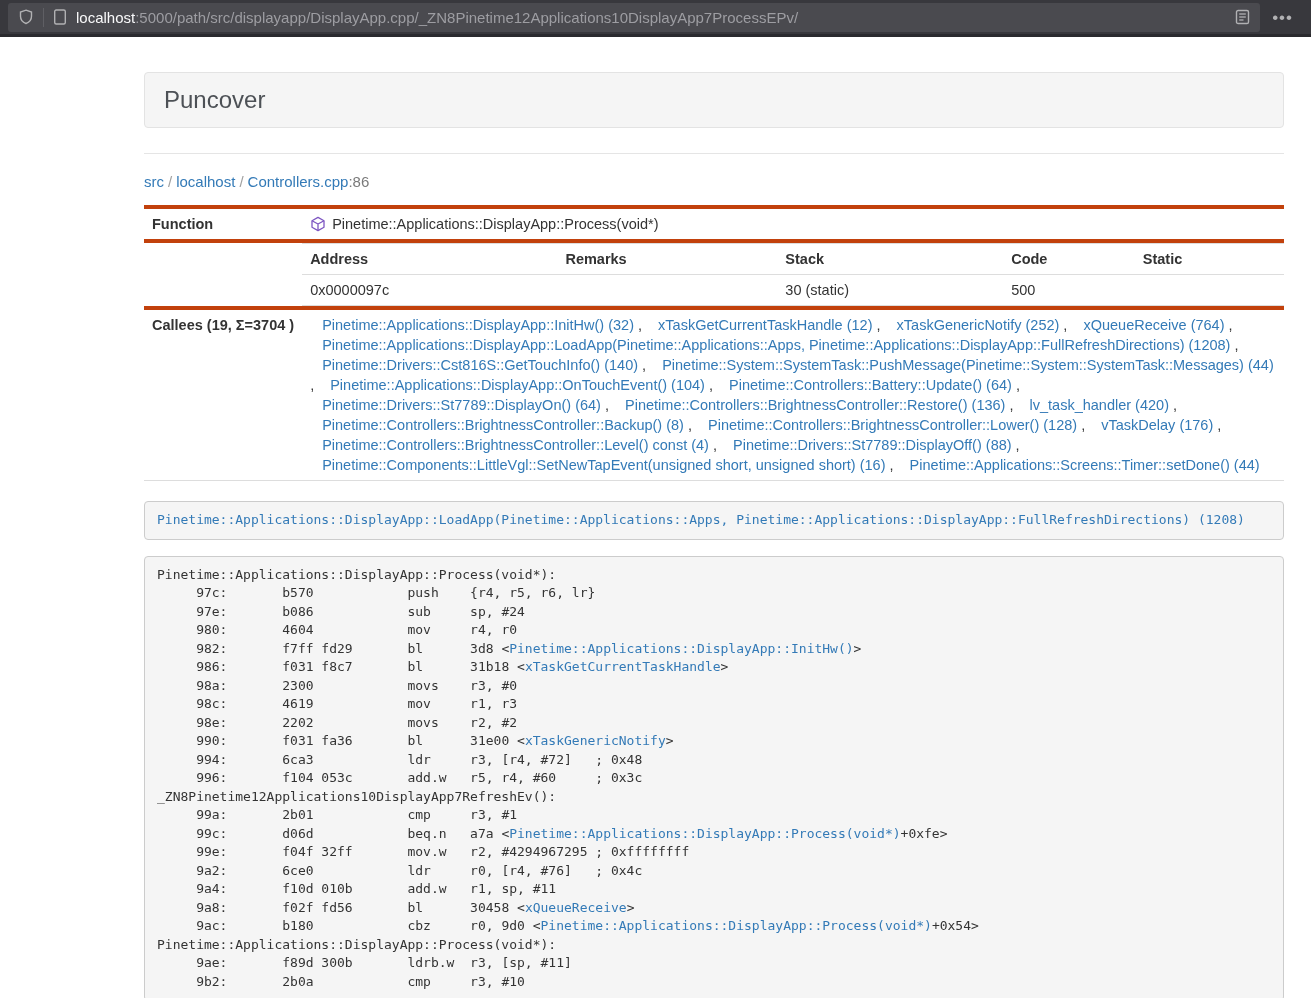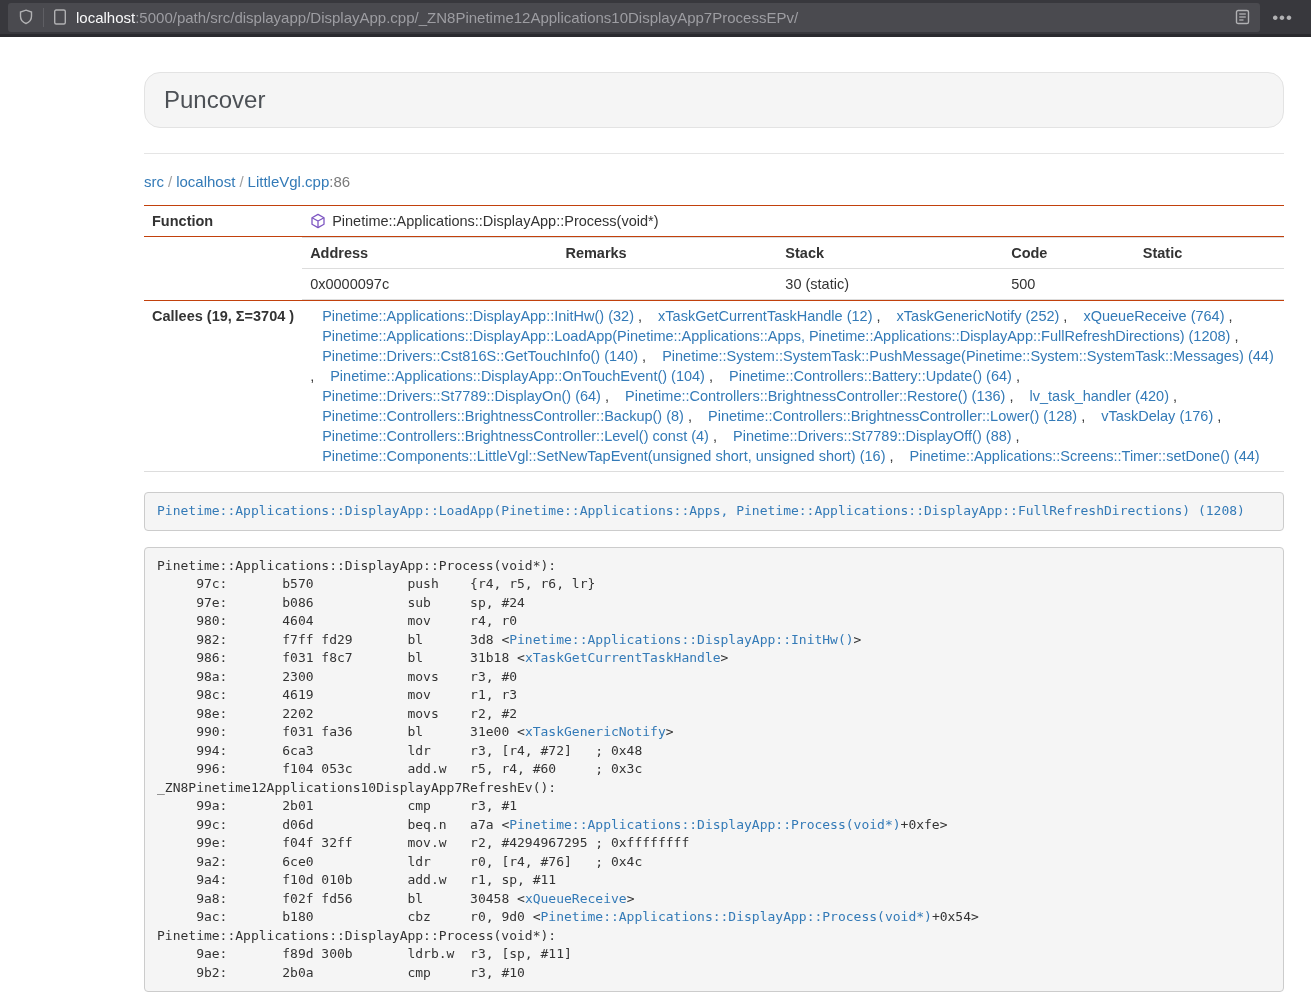--- a/index.html
+++ b/index.html
@@ -29,34 +29,34 @@
   .urlbar .vdiv{width:1px;height:19px;background:#5f5f64;margin:0 9px;flex:0 0 auto;}
   .urlbar svg{flex:0 0 auto;display:block;}
   .url-text{white-space:nowrap;overflow:hidden;flex:1;min-width:0;margin-left:9px;}
   .url-host{color:#f9f9fa;text-align:center;}
   .url-rest{color:#9d9da2;}
   .menu-dots{color:#b1b1b3;font-size:17px;letter-spacing:1px;margin:0 10px 0 12px;line-height:1;}
   
   .container{width:1140px;margin-left:144px;}
   .well{
     margin-top:35px;background:#f5f5f5;border:1px solid #e3e3e3;
-    border-radius:16px;padding:13px 19px;
+    border-radius:4px;padding:13px 19px;
   }
   .well h1{margin:0;font-size:24px;font-weight:400;color:#4d5156;line-height:28px;}
   hr.rule{border:none;border-top:1px solid #e5e5e5;margin:25px 0 0 0;}
   .breadcrumb{margin:18px 0 13px 0;font-size:15px;line-height:20px;}
   .breadcrumb a{color:var(--link);text-decoration:none;}
   .breadcrumb .sep{color:#a0a0a0;padding:0 4px;}
   .breadcrumb .line-no{color:#7a7a7a;}
   
   table.fn{width:100%;border-collapse:collapse;font-size:14.5px;color:#333;}
   table.fn th,table.fn td{
     padding:5px 8px;text-align:left;vertical-align:top;line-height:20px;
   }
-  table.fn > tbody > tr{border-top:1px solid #c2410c;}
+  table.fn > tbody > tr{border-top:4px solid #c2410c;}
   table.fn > tbody > tr:last-child{border-bottom:1px solid #ddd;}
   table.fn th.rowlabel{width:152px;font-weight:700;white-space:nowrap;}
   .fn-name-cell{display:flex;align-items:center;gap:6px;}
   .fn-name-cell svg{flex:0 0 auto;}
   table.detail{width:100%;border-collapse:collapse;}
   table.detail th,table.detail td{padding:5px 8px;text-align:left;line-height:20px;}
   table.detail thead tr{border-top:1px solid #ddd;border-bottom:1px solid #ddd;}
   table.detail tbody tr{border-bottom:1px solid #ddd;}
   table.detail th{font-weight:700;}
   .callees a{color:var(--link);text-decoration:none;white-space:nowrap;margin-left:12px;}
@@ -96,21 +96,21 @@
 </div>
 
 <div class="container">
 
   <div class="well">
     <h1>Puncover</h1>
   </div>
 
   <hr class="rule">
 
-  <div class="breadcrumb"><a href="#">src</a><span class="sep">/</span><a href="#">localhost</a><span class="sep">/</span><a href="#">LittleVgl.cpp</a><span class="line-no">:86</span></div>
+  <div class="breadcrumb"><a href="#">src</a><span class="sep">/</span><a href="#">localhost</a><span class="sep">/</span><a href="#">Controllers.cpp</a><span class="line-no">:86</span></div>
 
   <table class="fn">
     <tbody>
       <tr>
         <th class="rowlabel">Function</th>
         <td>
           <span class="fn-name-cell">
             <svg width="16" height="16" viewBox="0 0 16 16">
               <path d="M8 1.4 14 4.7v6.6L8 14.6 2 11.3V4.7L8 1.4z" fill="none" stroke="var(--fn-icon)" stroke-width="1.3" stroke-linejoin="round"></path>
               <path d="M2 4.7 8 8l6-3.3M8 8v6.6" fill="none" stroke="var(--fn-icon)" stroke-width="1.3" stroke-linejoin="round"></path>

